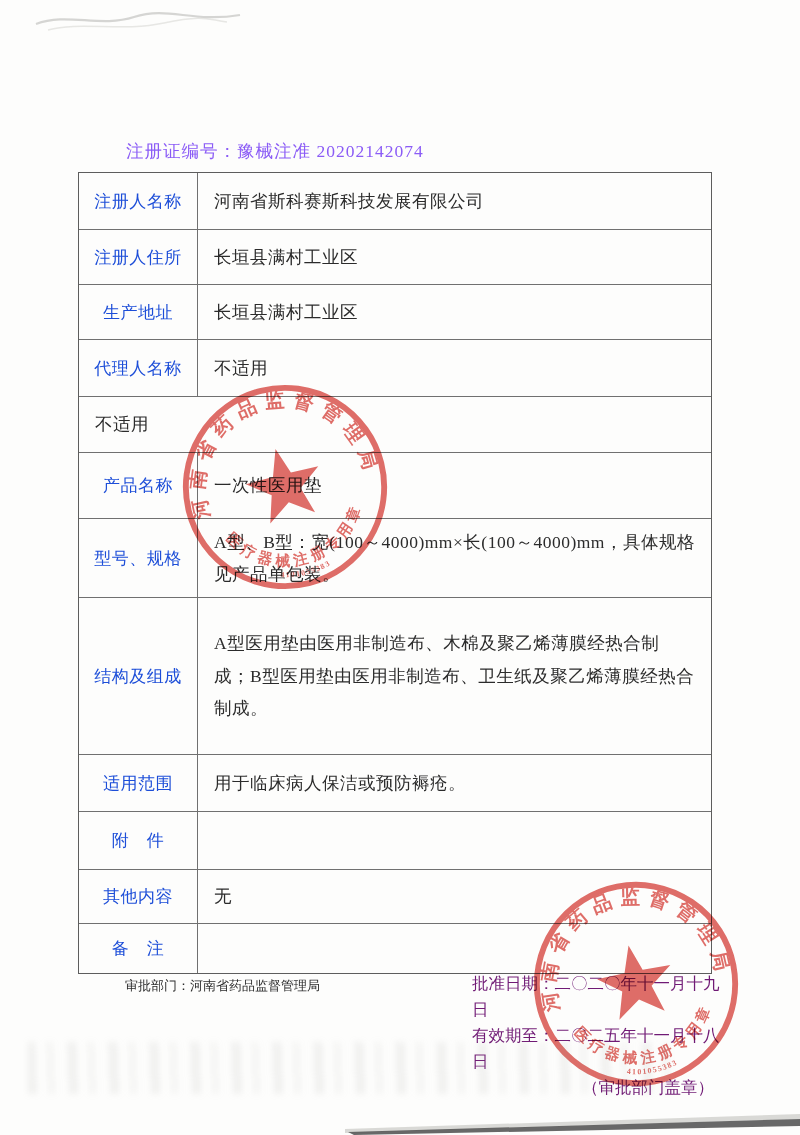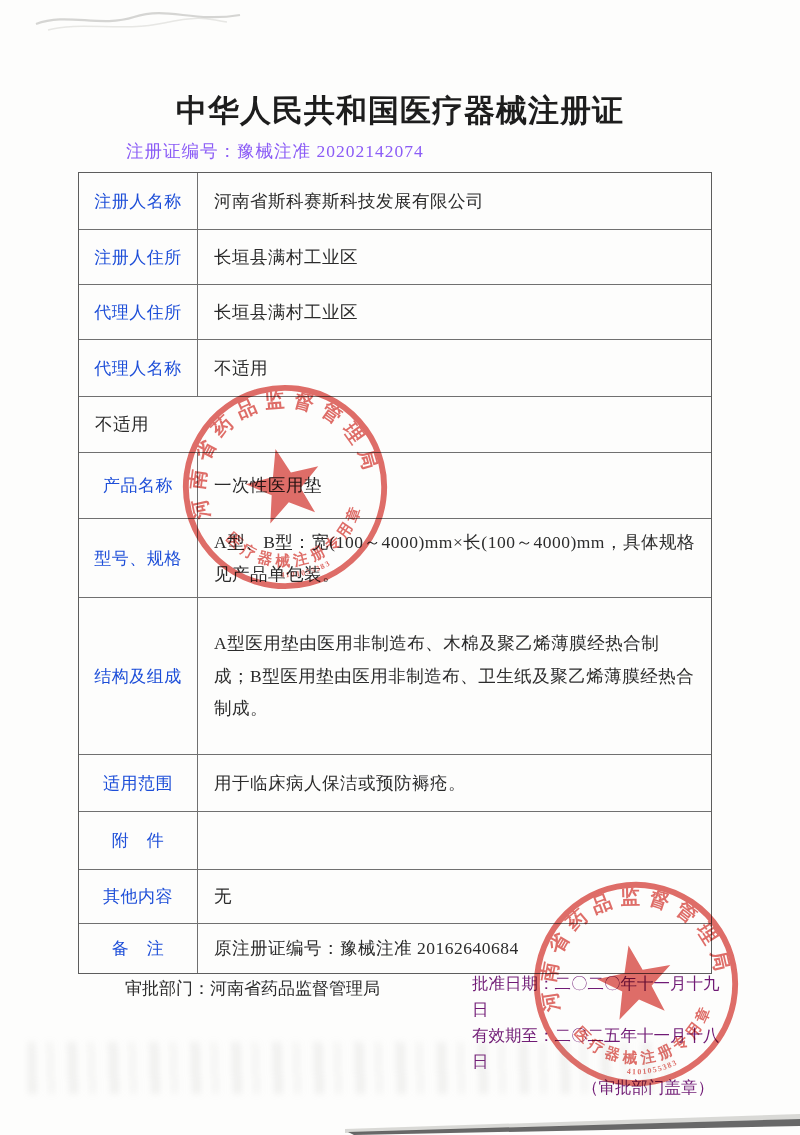--- a/index.html
+++ b/index.html
@@ -38,21 +38,21 @@
     display:flex; align-items:center; justify-content:center;
     text-align:center; font-size:17px; letter-spacing:0.5px; color:#1d4ed8;
   }
   .cell-value {
     flex:1; display:flex; align-items:center;
     padding:7px 16px; font-size:17.5px; line-height:1.85;
     letter-spacing:0.5px; color:#2b2b2b;
   }
   
   .footer-left {
-    position:absolute; left:125px; top:977px; font-size:17px; color:#2b2b2b;
+    position:absolute; left:125px; top:977px; font-size:13px; color:#2b2b2b;
   }
   .footer-right {
     position:absolute; left:472px; top:971px; width:250px;
     font-size:16.5px; line-height:26px; color:#701a75;
   }
   .seal-note { text-align:right; padding-right:8px; }
   
   .stamp { position:absolute; mix-blend-mode:multiply; opacity:.78; pointer-events:none; }
   .stamp text { font-family:"Liberation Serif","DejaVu Serif",serif; font-weight:bold; fill:currentColor; }
   .stamp-1 { left:177px; top:379px; color:#d8453e; transform:rotate(-14deg); }
@@ -74,37 +74,36 @@
 </head>
 <body>
 
 <div class="page">
 
   <svg class="smudge-top" width="240" height="34">
     <path d="M14 20 C 45 8, 78 24, 112 13 S 170 19, 218 11" stroke="#b5b5b0" stroke-width="2.2" fill="none" opacity="0.55"></path>
     <path d="M26 26 C 58 17, 100 28, 142 19 S 186 16, 205 18" stroke="#c5c5c0" stroke-width="1.5" fill="none" opacity="0.4"></path>
   </svg>
 
-  <h1 class="title">中华人民共和国医疗器械注册证</h1>
 
   <div class="cert-line">
     <span>注册证编号：</span><span>豫械注准 20202142074</span>
   </div>
 
   <div class="ctable">
     <div class="trow">
       <div class="cell-label">注册人名称</div>
       <div class="cell-value">河南省斯科赛斯科技发展有限公司</div>
     </div>
     <div class="trow">
       <div class="cell-label">注册人住所</div>
       <div class="cell-value">长垣县满村工业区</div>
     </div>
     <div class="trow">
-      <div class="cell-label">代理人住所</div>
+      <div class="cell-label">生产地址</div>
       <div class="cell-value">长垣县满村工业区</div>
     </div>
     <div class="trow">
       <div class="cell-label">代理人名称</div>
       <div class="cell-value">不适用</div>
     </div>
     <div class="trow">
       <div class="cell-value">不适用</div>
     </div>
     <div class="trow">
@@ -125,21 +124,20 @@
     </div>
     <div class="trow">
       <div class="cell-label">附　件</div>
     </div>
     <div class="trow">
       <div class="cell-label">其他内容</div>
       <div class="cell-value">无</div>
     </div>
     <div class="trow">
       <div class="cell-label">备　注</div>
-      <div class="cell-value">原注册证编号：豫械注准 20162640684</div>
     </div>
   </div>
 
   <div class="footer-left">
     <span>审批部门：</span><span>河南省药品监督管理局</span>
   </div>
   <div class="footer-right">
     <div>
       <span>批准日期：</span><span>二〇二〇年十一月十九日</span>
     </div>

